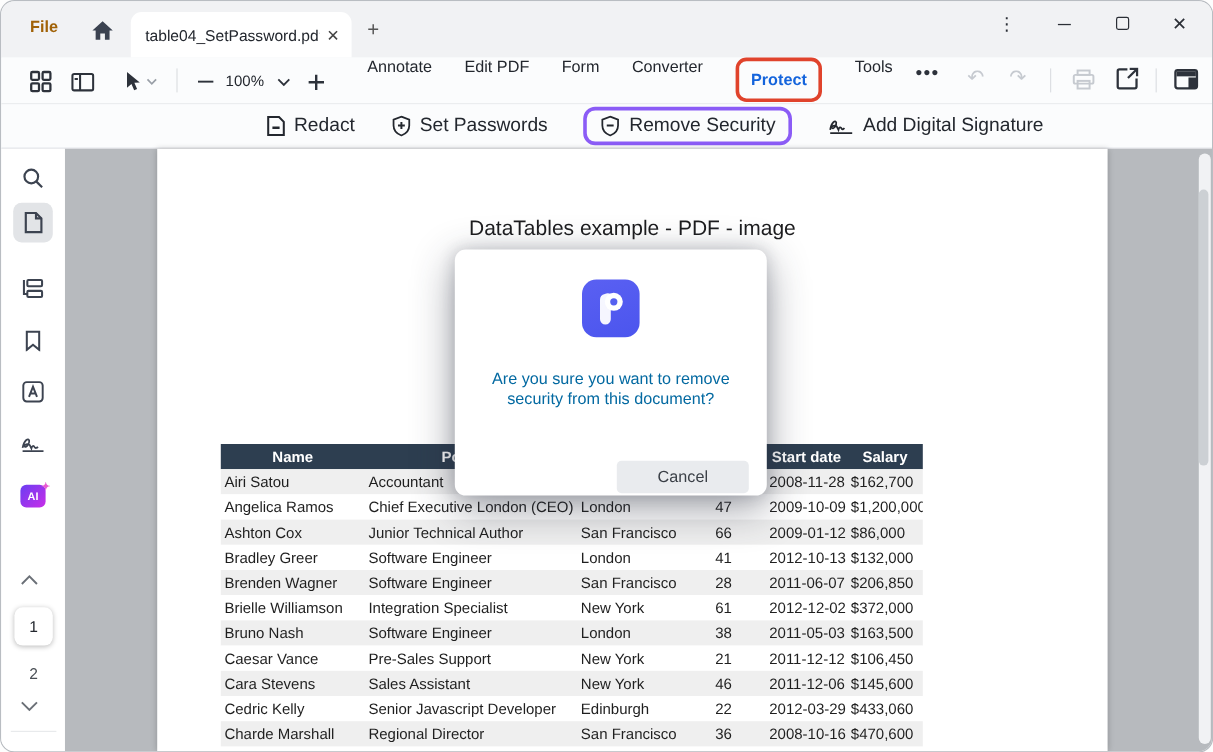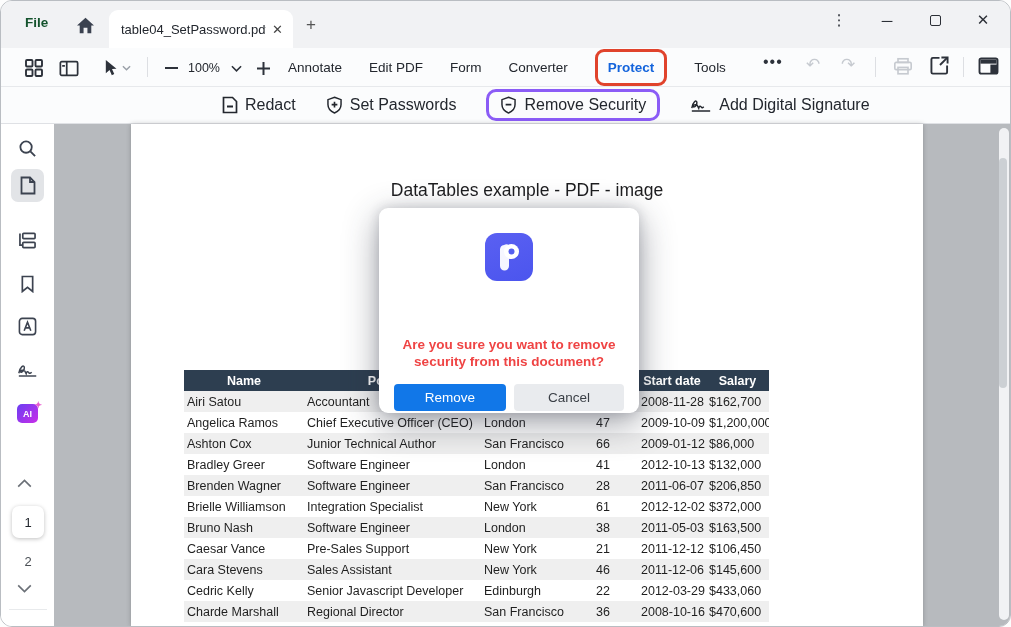--- a/index.html
+++ b/index.html
@@ -2,38 +2,38 @@
 <html><head>
 <meta charset="utf-8">
 <style>
   * { margin:0; padding:0; box-sizing:border-box; }
   html,body { background:#fdfdfd; font-family:"Liberation Sans", sans-serif; }
   .window{ position:relative; width:1011px; height:627px; background:#fff; border:1px solid #b9bdc2;
            border-radius:12px; overflow:hidden; }
 
   
   .tabbar{ position:absolute; left:0; top:0; width:100%; height:47px; background:#f1f2f4; }
-  .file-menu{ position:absolute; left:24px; top:14px; font-size:13.5px; font-weight:bold; color:#14532d; cursor:default;}
+  .file-menu{ position:absolute; left:24px; top:14px; font-size:13.5px; font-weight:bold; color:#a16207; cursor:default;}
   .home-btn{ position:absolute; left:72px; top:13px; width:24px; height:22px; display:flex; align-items:center; justify-content:center;}
   .tab{ position:absolute; left:108px; top:9px; width:184px; height:38px; background:#fff;
         border-radius:9px 9px 0 0; display:flex; align-items:center; padding:0 10px 0 12px; }
   .tab-title{ font-size:13px; color:#23272e; white-space:nowrap; overflow:hidden; flex:1;}
   .tab-close{ font-size:13px; color:#444; margin-left:6px; cursor:pointer;}
   .newtab{ position:absolute; left:305px; top:17px; font-size:17px; color:#555; line-height:14px; cursor:pointer;}
   .wincontrols{ position:absolute; right:18px; top:10px; display:flex; align-items:center; gap:30px;}
   .wc{ color:#2b2f36; font-size:15px; width:18px; text-align:center; cursor:pointer;}
   .wc-kebab{ font-size:15px; letter-spacing:0;}
   .wc-max span{ display:inline-block; width:11px; height:11px; border:1.6px solid #2b2f36; border-radius:2px;}
 
   
   .toolbar{ position:absolute; left:0; top:47px; width:100%; height:39px; background:#fbfcfd; border-bottom:1px solid #e7e9ec;}
   .tb-ico{ position:absolute; top:56px; width:24px; height:22px; display:flex; align-items:center; justify-content:center; cursor:pointer;}
   .sep{ position:absolute; top:56px; width:1px; height:20px; background:#dddfe3;}
   .zoom-label{ position:absolute; left:184px; top:60px; font-size:12.5px; color:#23272e; width:38px; text-align:center;}
-  .nav{ position:absolute; left:287px; top:47px; height:38px; display:flex; align-items:center; gap:27px;}
+  .nav{ position:absolute; left:305px; top:47px; height:38px; display:flex; align-items:flex-start; gap:27px;}
   .nav-item{ font-size:13.5px; color:#23272e; cursor:pointer; white-space:nowrap;}
   .nav-protect{ color:#1464dc; font-weight:bold; border:3px solid #e0432c; border-radius:9px; padding:8px 10px;}
   .right-ico{ position:absolute; top:55px; cursor:pointer;}
   .disabled-g{ color:#c6cad0; font-size:17px;}
 
   
   .subbar{ position:absolute; left:0; top:86px; width:100%; height:37px; background:#fbfcfd; border-bottom:1px solid #dfe1e5;}
   .sub-items{ position:absolute; left:221px; top:86px; height:36px; display:flex; align-items:center; gap:30px;}
   .sub-item{ display:flex; align-items:center; gap:7px; font-size:16px; color:#23272e; cursor:pointer; white-space:nowrap;}
   .sub-item.boxed{ border:3px solid #8b5cf6; border-radius:10px; padding:4px 11px;}
@@ -66,21 +66,21 @@
   #table-rows .trow:nth-child(odd){ background:#efefef;}
   .c{ padding-left:3px; white-space:nowrap; overflow:hidden;}
   .c1{width:120px;} .c2{width:177px;} .c3{width:112px;} .c4{width:45px;} .c5{width:68px;} .c6{width:63px;}
   .thead .c{ text-align:center; padding-left:0;}
 
   
   .dialog{ position:absolute; left:378px; top:207px; width:260px; height:205px; background:#fff; border-radius:9px;
            box-shadow:0 10px 35px rgba(40,45,60,.45), 0 0 12px rgba(40,45,60,.18);}
   .logo{ position:absolute; left:106px; top:25px; width:48px; height:48px; border-radius:12px;
          background:linear-gradient(160deg,#5a60f2,#4b55ee); display:flex; align-items:center; justify-content:center;}
-  .dlg-msg{ position:absolute; left:20px; top:99px; width:220px; text-align:center; font-size:13.5px; font-weight:bold; color:#ef4444; line-height:17px;margin-top:29px;}
+  .dlg-msg{ position:absolute; left:20px; top:99px; width:220px; text-align:center; font-size:13.5px; font-weight:normal; color:#0369a1; line-height:17px;}
   .btn{ position:absolute; top:176px; height:27px; border:none; border-radius:4px; font-size:13.5px;
         font-family:"Liberation Sans",sans-serif; cursor:pointer;}
   .btn-remove{ left:15px; width:112px; background:#1177e8; color:#fff;}
   .btn-cancel{ left:135px; width:110px; background:#e9ebee; color:#3a3f46;}
 
   svg{ display:block;}
 </style>
 </head>
 <body>
 
@@ -234,21 +234,21 @@
     <div class="c c1">Airi Satou</div>
     <div class="c c2">Accountant</div>
     <div class="c c3"></div>
     <div class="c c4"></div>
     <div class="c c5">2008-11-28</div>
     <div class="c c6">$162,700</div>
   </div>
 
   <div class="trow">
     <div class="c c1">Angelica Ramos</div>
-    <div class="c c2">Chief Executive Officer (CEO)</div>
+    <div class="c c2">Chief Executive London (CEO)</div>
     <div class="c c3">London</div>
     <div class="c c4">47</div>
     <div class="c c5">2009-10-09</div>
     <div class="c c6">$1,200,000</div>
   </div>
 
   <div class="trow">
     <div class="c c1">Ashton Cox</div>
     <div class="c c2">Junior Technical Author</div>
     <div class="c c3">San Francisco</div>
@@ -395,17 +395,16 @@
 
   <div class="dialog">
     <div class="logo">
       <svg width="26" height="30" viewBox="0 0 26 30">
           <path d="M8 3 A5 5 0 0 1 13 3 V24 A4.5 4.5 0 0 1 4 24 V8 A5 5 0 0 1 8 3 Z" fill="#fff" opacity="0.95"></path>
           <circle cx="15.5" cy="9.5" r="7.5" fill="#fff"></circle>
           <circle cx="15.5" cy="9.5" r="3" fill="#5560f0"></circle>
         </svg>
     </div>
     <div class="dlg-msg">Are you sure you want to remove security from this document?</div>
-    <button class="btn btn-remove">Remove</button>
     <button class="btn btn-cancel">Cancel</button>
   </div>
 
 </div>
 
 </body></html>

